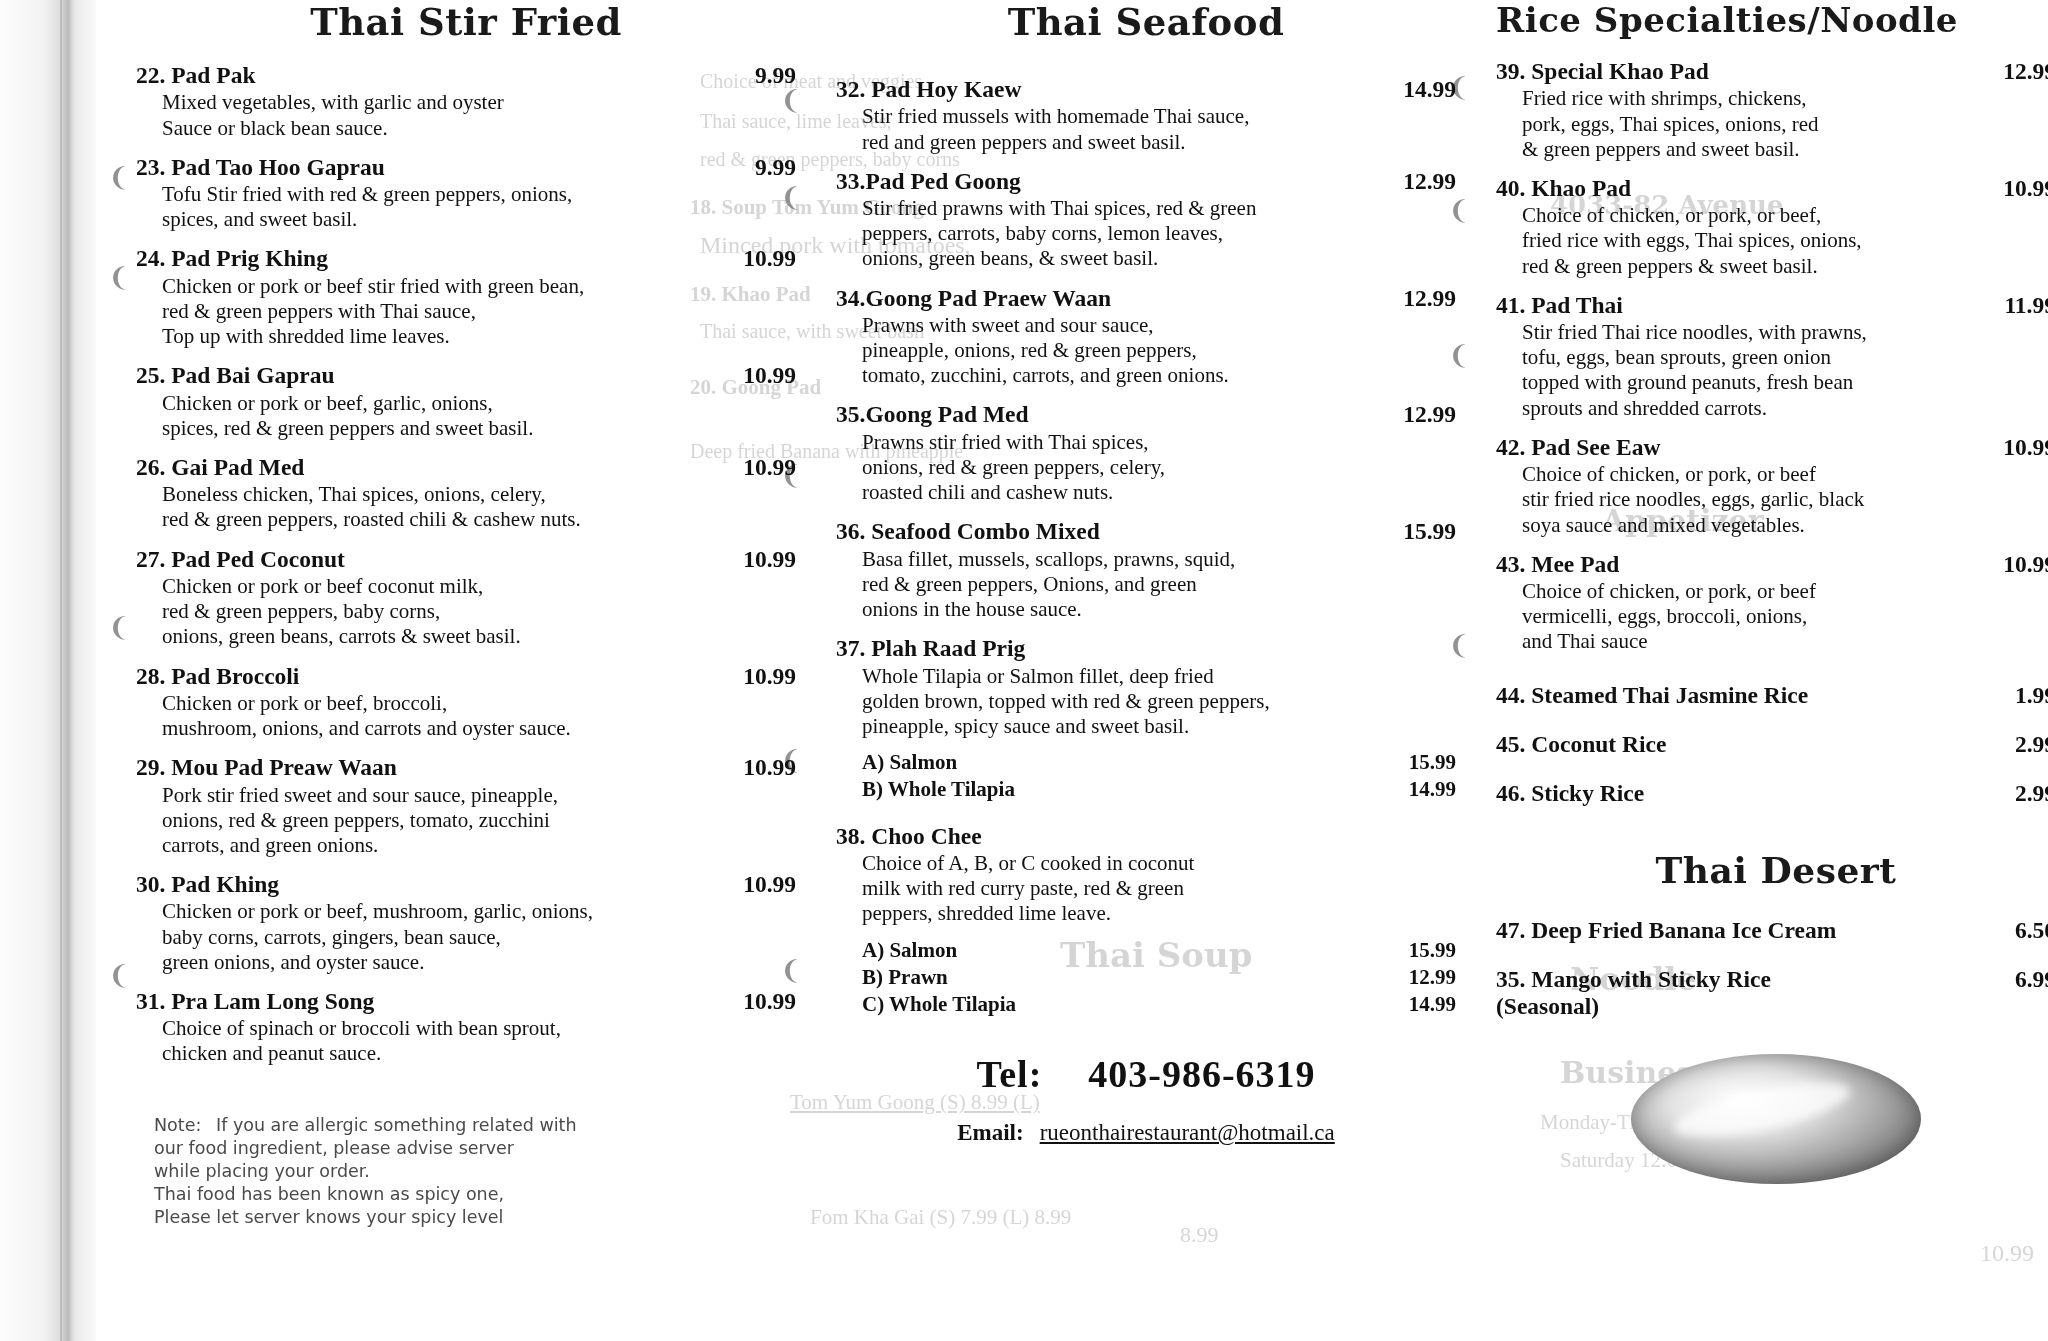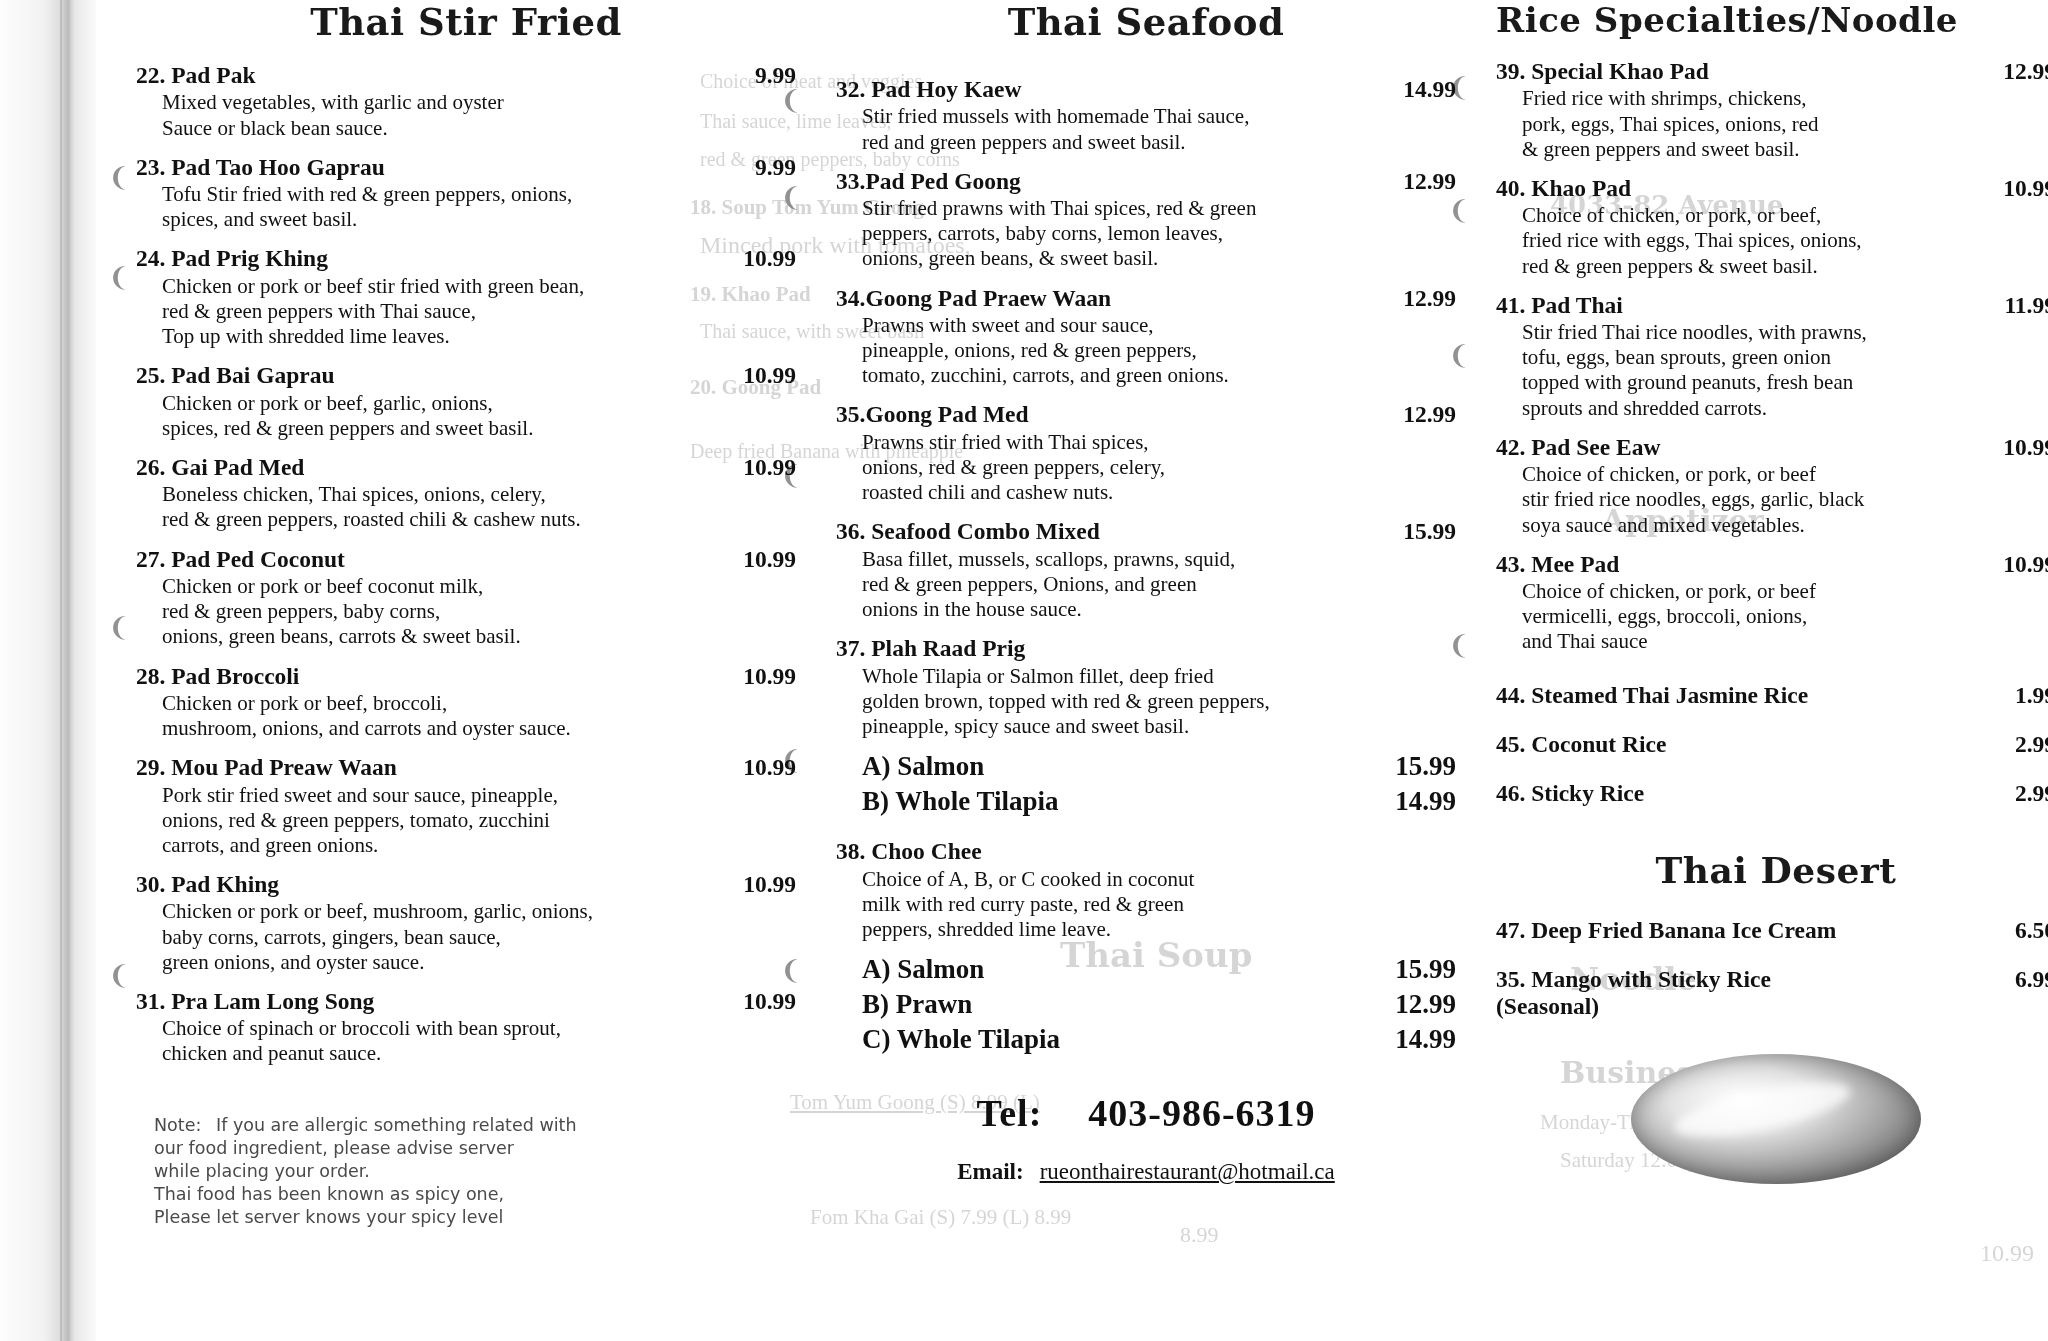--- a/index.html
+++ b/index.html
@@ -47,21 +47,21 @@
   }
   .item-name { padding-right:12px; }
   .item-price { white-space:nowrap; font-weight:bold; }
   .item-desc {
     font-size:21px; line-height:1.20; margin-top:2px; padding-left:26px;
     white-space:pre-line;
   }
 
   .sub-row {
     display:flex; align-items:baseline; justify-content:space-between;
-    font-weight:bold; font-size:27px; line-height:1.3;
+    font-weight:bold; font-size:21px; line-height:1.3;
     padding-left:26px;
   }
 
   .spacer-6 { height:6px; }
   .spacer-10 { height:10px; }
   .spacer-14 { height:14px; }
 
   .note {
     margin-top:24px;
     font-family:"DejaVu Sans", sans-serif;

